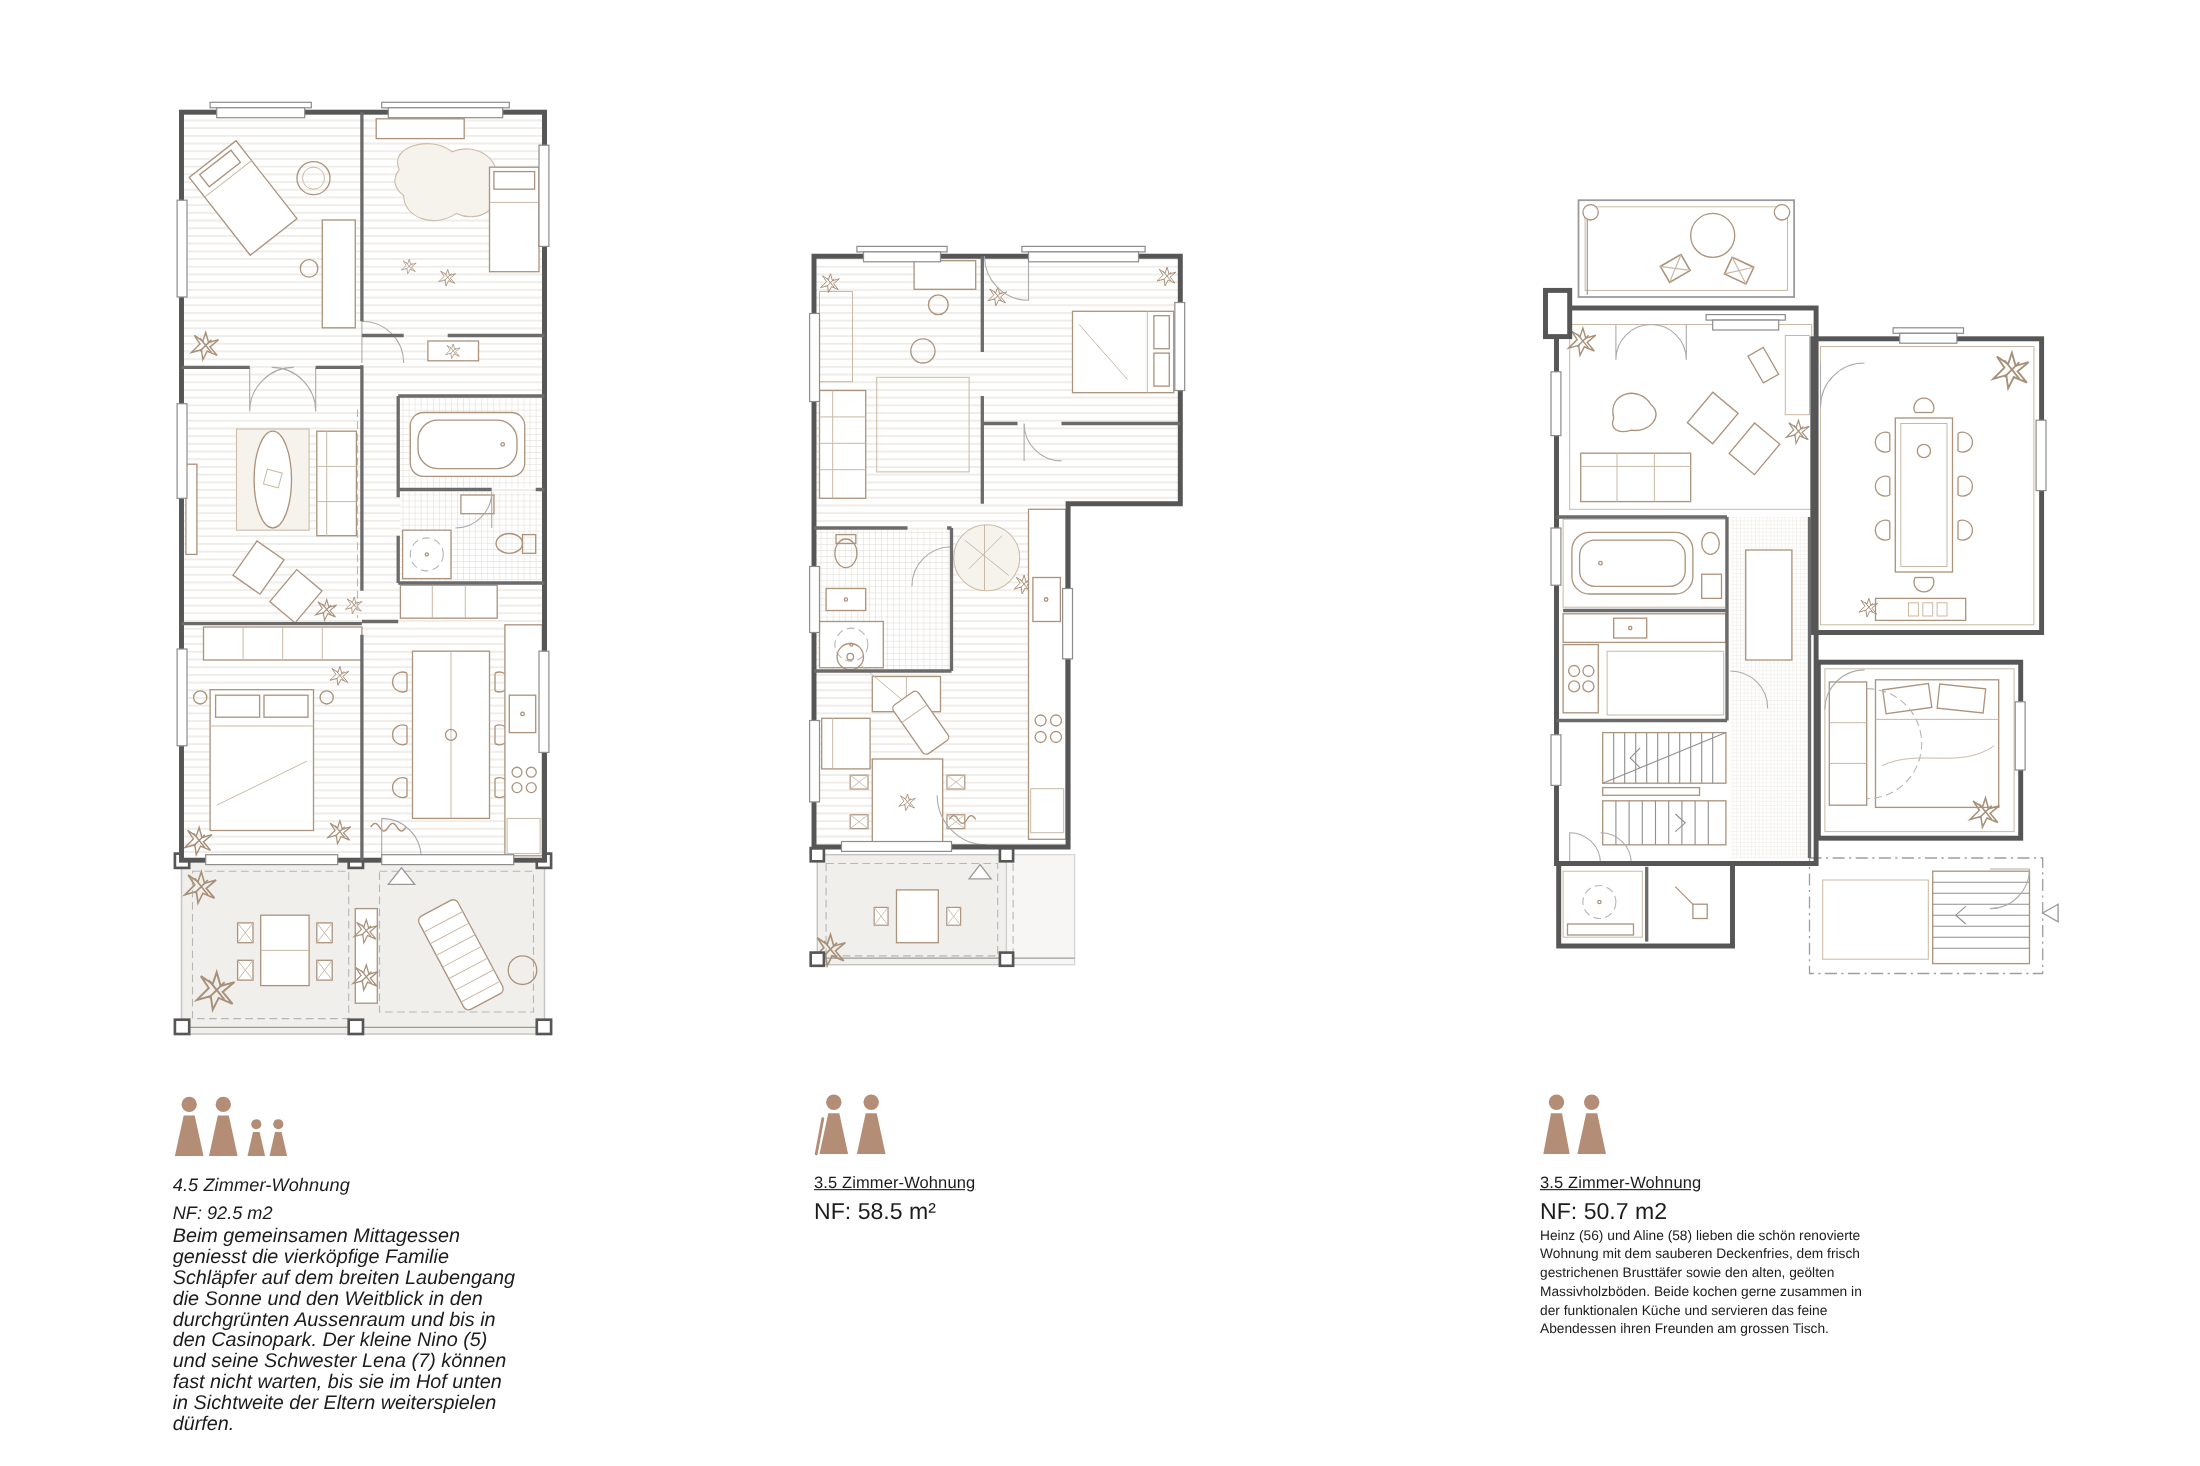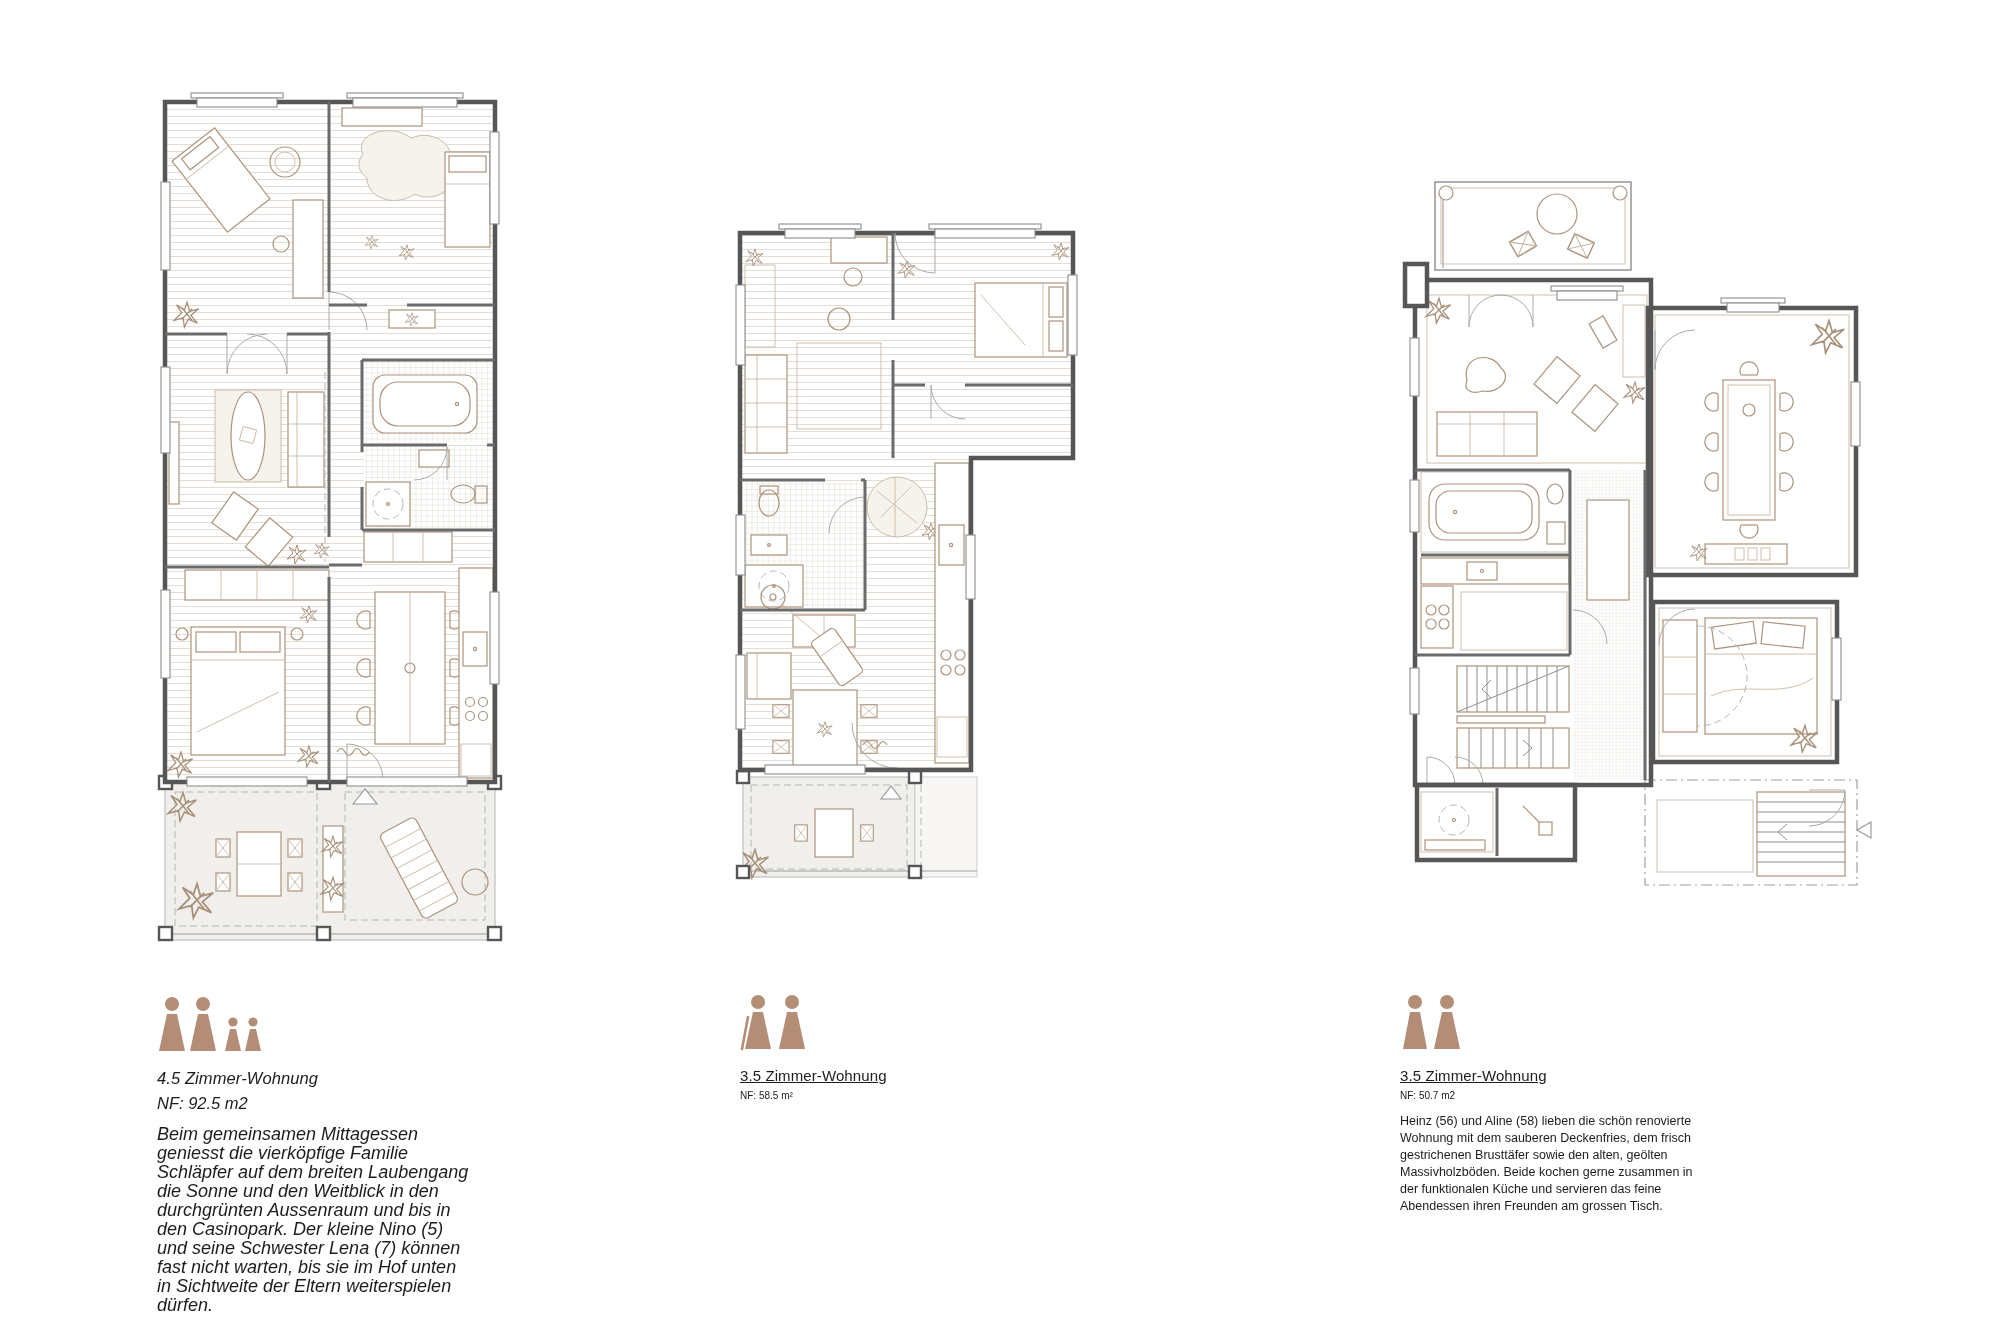--- a/index.html
+++ b/index.html
@@ -23,24 +23,24 @@
   .dash{stroke:#b6b6b6;stroke-width:1;fill:none;stroke-dasharray:7 4;}
   .dd  {stroke:#9f9f9f;stroke-width:1.2;fill:none;stroke-dasharray:11 4 2 4;}
   .win {fill:#ffffff;stroke:#8d8d8d;stroke-width:1.1;}
   .stair{stroke:#8f8f8f;stroke-width:1;fill:none;}
   .plant{stroke:#a8917a;stroke-width:1;fill:none;}
   .tri {fill:#ffffff;stroke:#9a9a9a;stroke-width:1.2;}
   
   .unit{position:absolute;}
   .unit .persons{height:58px;margin-bottom:16px;}
   .unit h3{margin:0 0 6px 0;font-size:16.5px;font-weight:400;letter-spacing:0.1px;}
-  .unit .nf{font-size:16.5px;margin-bottom:12px;}
+  .unit .nf{font-size:16.5px;margin-bottom:1px;}
   .unit p{margin:0;font-size:18px;line-height:19px;width:312px;}
   .unit.small h3{font-size:15px;text-decoration:underline;}
-  .unit.small .nf{font-size:10px;}
+  .unit.small .nf{font-size:21px;}
   .unit.small p{font-size:12.5px;line-height:17px;width:302px;}
   .person{fill:#b38d76;}
 </style>
 </head>
 <body>
 
 <div class="page">
 
 <svg class="defsonly">
   <defs>

